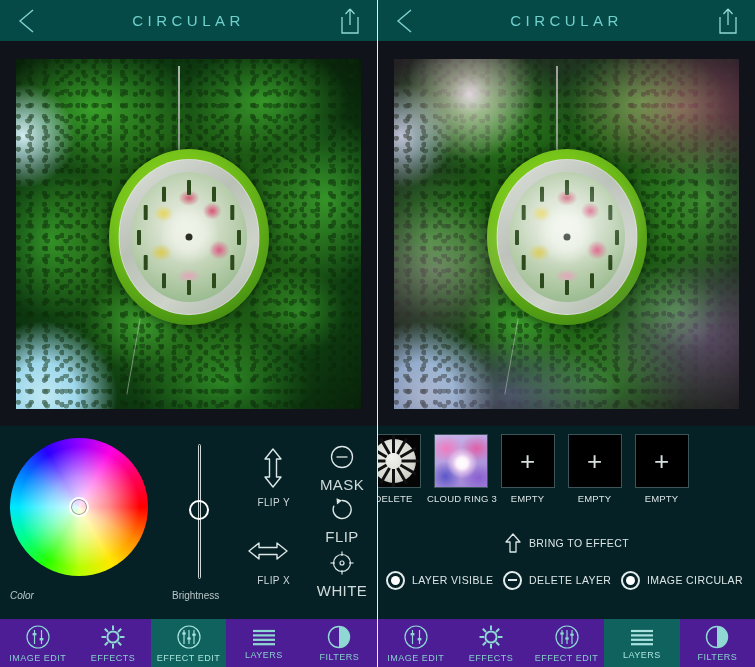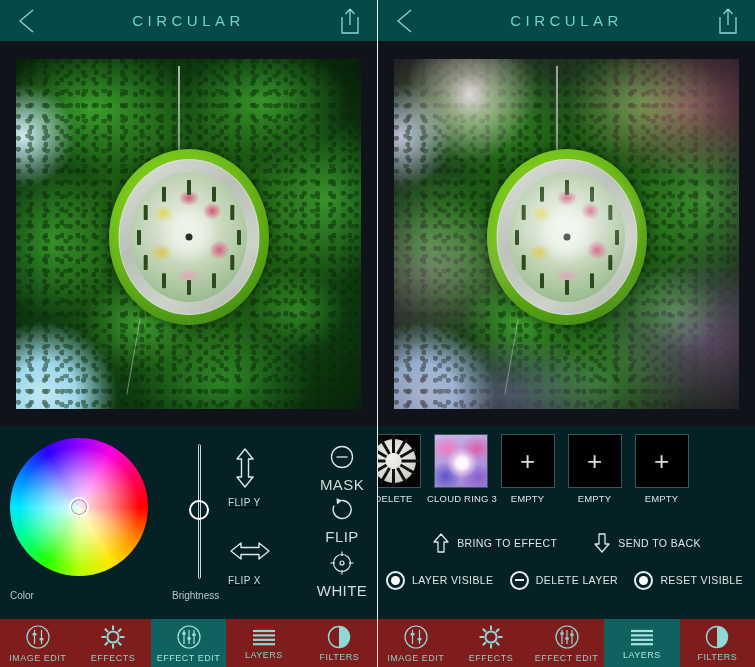--- a/index.html
+++ b/index.html
@@ -180,35 +180,35 @@
         #27ff00 120deg, #00ff8a 150deg, #00e8ff 180deg, #0080ff 210deg,
         #2a00ff 240deg, #9000ff 270deg, #ff00e0 300deg, #ff0060 330deg, #ff0000 360deg);
   }
   .wheel-knob {
     position:absolute; left:50%; top:50%; width:20px; height:20px;
     margin-left:-10px; margin-top:-10px;
     border-radius:50%; border:2.5px solid #fff; background:transparent;
     box-shadow: 0 0 0 1px rgba(0,0,0,.35) inset;
     cursor:pointer;
   }
-  .lbl-color { position:absolute; left:10px; top:164px; color:#b9c6c7; font-size:10px; }
+  .lbl-color { position:absolute; left:10px; top:164px; color:#b9c6c7; font-size:10px;font-style:italic; }
 
   .slider-wrap { position:absolute; left:192px; top:18px; width:14px; height:135px; }
   .slider-track {
     position:absolute; left:6px; top:0; width:3px; height:135px;
     border:1px solid #cfd9da; background: transparent; border-radius:2px;
   }
   .slider-knob {
     position:absolute; left:-3px; top:56px; width:20px; height:20px;
     border-radius:50%; border:2.5px solid #fff; background:transparent; cursor:pointer;
   }
   .lbl-brightness { position:absolute; left:172px; top:164px; color:#b9c6c7; font-size:10px; }
 
   .flip {
-    position:absolute; width:62px; text-align:left; cursor:pointer;text-decoration:underline;
+    position:absolute; width:62px; text-align:right; cursor:pointer;
   }
   .flip.y { left:228px; top:20px; }
   .flip.x { left:228px; top:108px; }
   .flip .cap { color:#cfdada; font-size:10px; letter-spacing:.4px; margin-top:3px; }
 
   .side-btn { position:absolute; left:314px; width:56px; text-align:center; cursor:pointer; }
   .side-btn .cap { color:#cfdada; font-size:15px; letter-spacing:.4px; margin-top:2px; }
   .side-btn.mask { top:18px; }
   .side-btn.reset { top:70px; }
   .side-btn.center { top:124px; }
@@ -281,21 +281,21 @@
     border:2px solid #e4eded; display:flex; align-items:center; justify-content:center;
   }
   .radio .dot { width:9px; height:9px; border-radius:50%; background:#fff; }
   .minus { width:19px; height:19px; border-radius:50%; border:2px solid #e4eded;
     display:flex; align-items:center; justify-content:center; }
   .minus .bar { width:9px; height:2px; background:#e4eded; }
 
   
   .tabbar {
     position:absolute; left:0; right:0; bottom:0; height:48px;
-    background:#7f1d1d; display:flex;
+    background:#4c1d95; display:flex;
   }
   .tab {
     flex:1; display:flex; flex-direction:column; align-items:center; justify-content:center;
     gap:3px; cursor:pointer;
   }
   .tab.active { background:#0f625d; }
   .tab .cap { color:#86cfcb; font-size:9px; letter-spacing:.5px; }
   .tab.active .cap { color:#a9e3df; }
   .tab svg { display:block; }
 </style>
@@ -576,46 +576,40 @@
         </div>
       </div>
 
       <div class="row-move">
         <div class="act">
           <svg width="18" height="22" viewBox="0 0 18 22">
             <path d="M9 2 L16 10 L12 10 L12 20 L6 20 L6 10 L2 10 Z" fill="none" stroke="#dce6e6" stroke-width="1.3" stroke-linejoin="round"></path>
           </svg>
           <div class="cap">BRING TO EFFECT</div>
         </div>
-        <div class="act">
-          <svg width="18" height="22" viewBox="0 0 18 22">
-            <path d="M9 20 L16 12 L12 12 L12 2 L6 2 L6 12 L2 12 Z" fill="none" stroke="#dce6e6" stroke-width="1.3" stroke-linejoin="round"></path>
-          </svg>
-          <div class="cap">SEND TO BACK</div>
-        </div>
       </div>
 
       <div class="row-vis">
         <div class="act">
           <div class="radio">
               <span class="dot"></span>
             </div>
           <div class="cap">LAYER VISIBLE</div>
         </div>
         <div class="act">
           <div class="minus">
               <span class="bar"></span>
             </div>
           <div class="cap">DELETE LAYER</div>
         </div>
         <div class="act">
           <div class="radio">
               <span class="dot"></span>
             </div>
-          <div class="cap">RESET VISIBLE</div>
+          <div class="cap">IMAGE CIRCULAR</div>
         </div>
       </div>
     </div>
 
     <div class="tabbar">
       <div class="tab">
         <svg width="26" height="26" viewBox="0 0 26 26">
           <circle cx="13" cy="13" r="11" fill="none" stroke="#8fd8d4" stroke-width="1.2"></circle>
           <line x1="9.5" y1="6" x2="9.5" y2="20" stroke="#8fd8d4" stroke-width="1.2"></line>
           <line x1="16.5" y1="6" x2="16.5" y2="20" stroke="#8fd8d4" stroke-width="1.2"></line>

